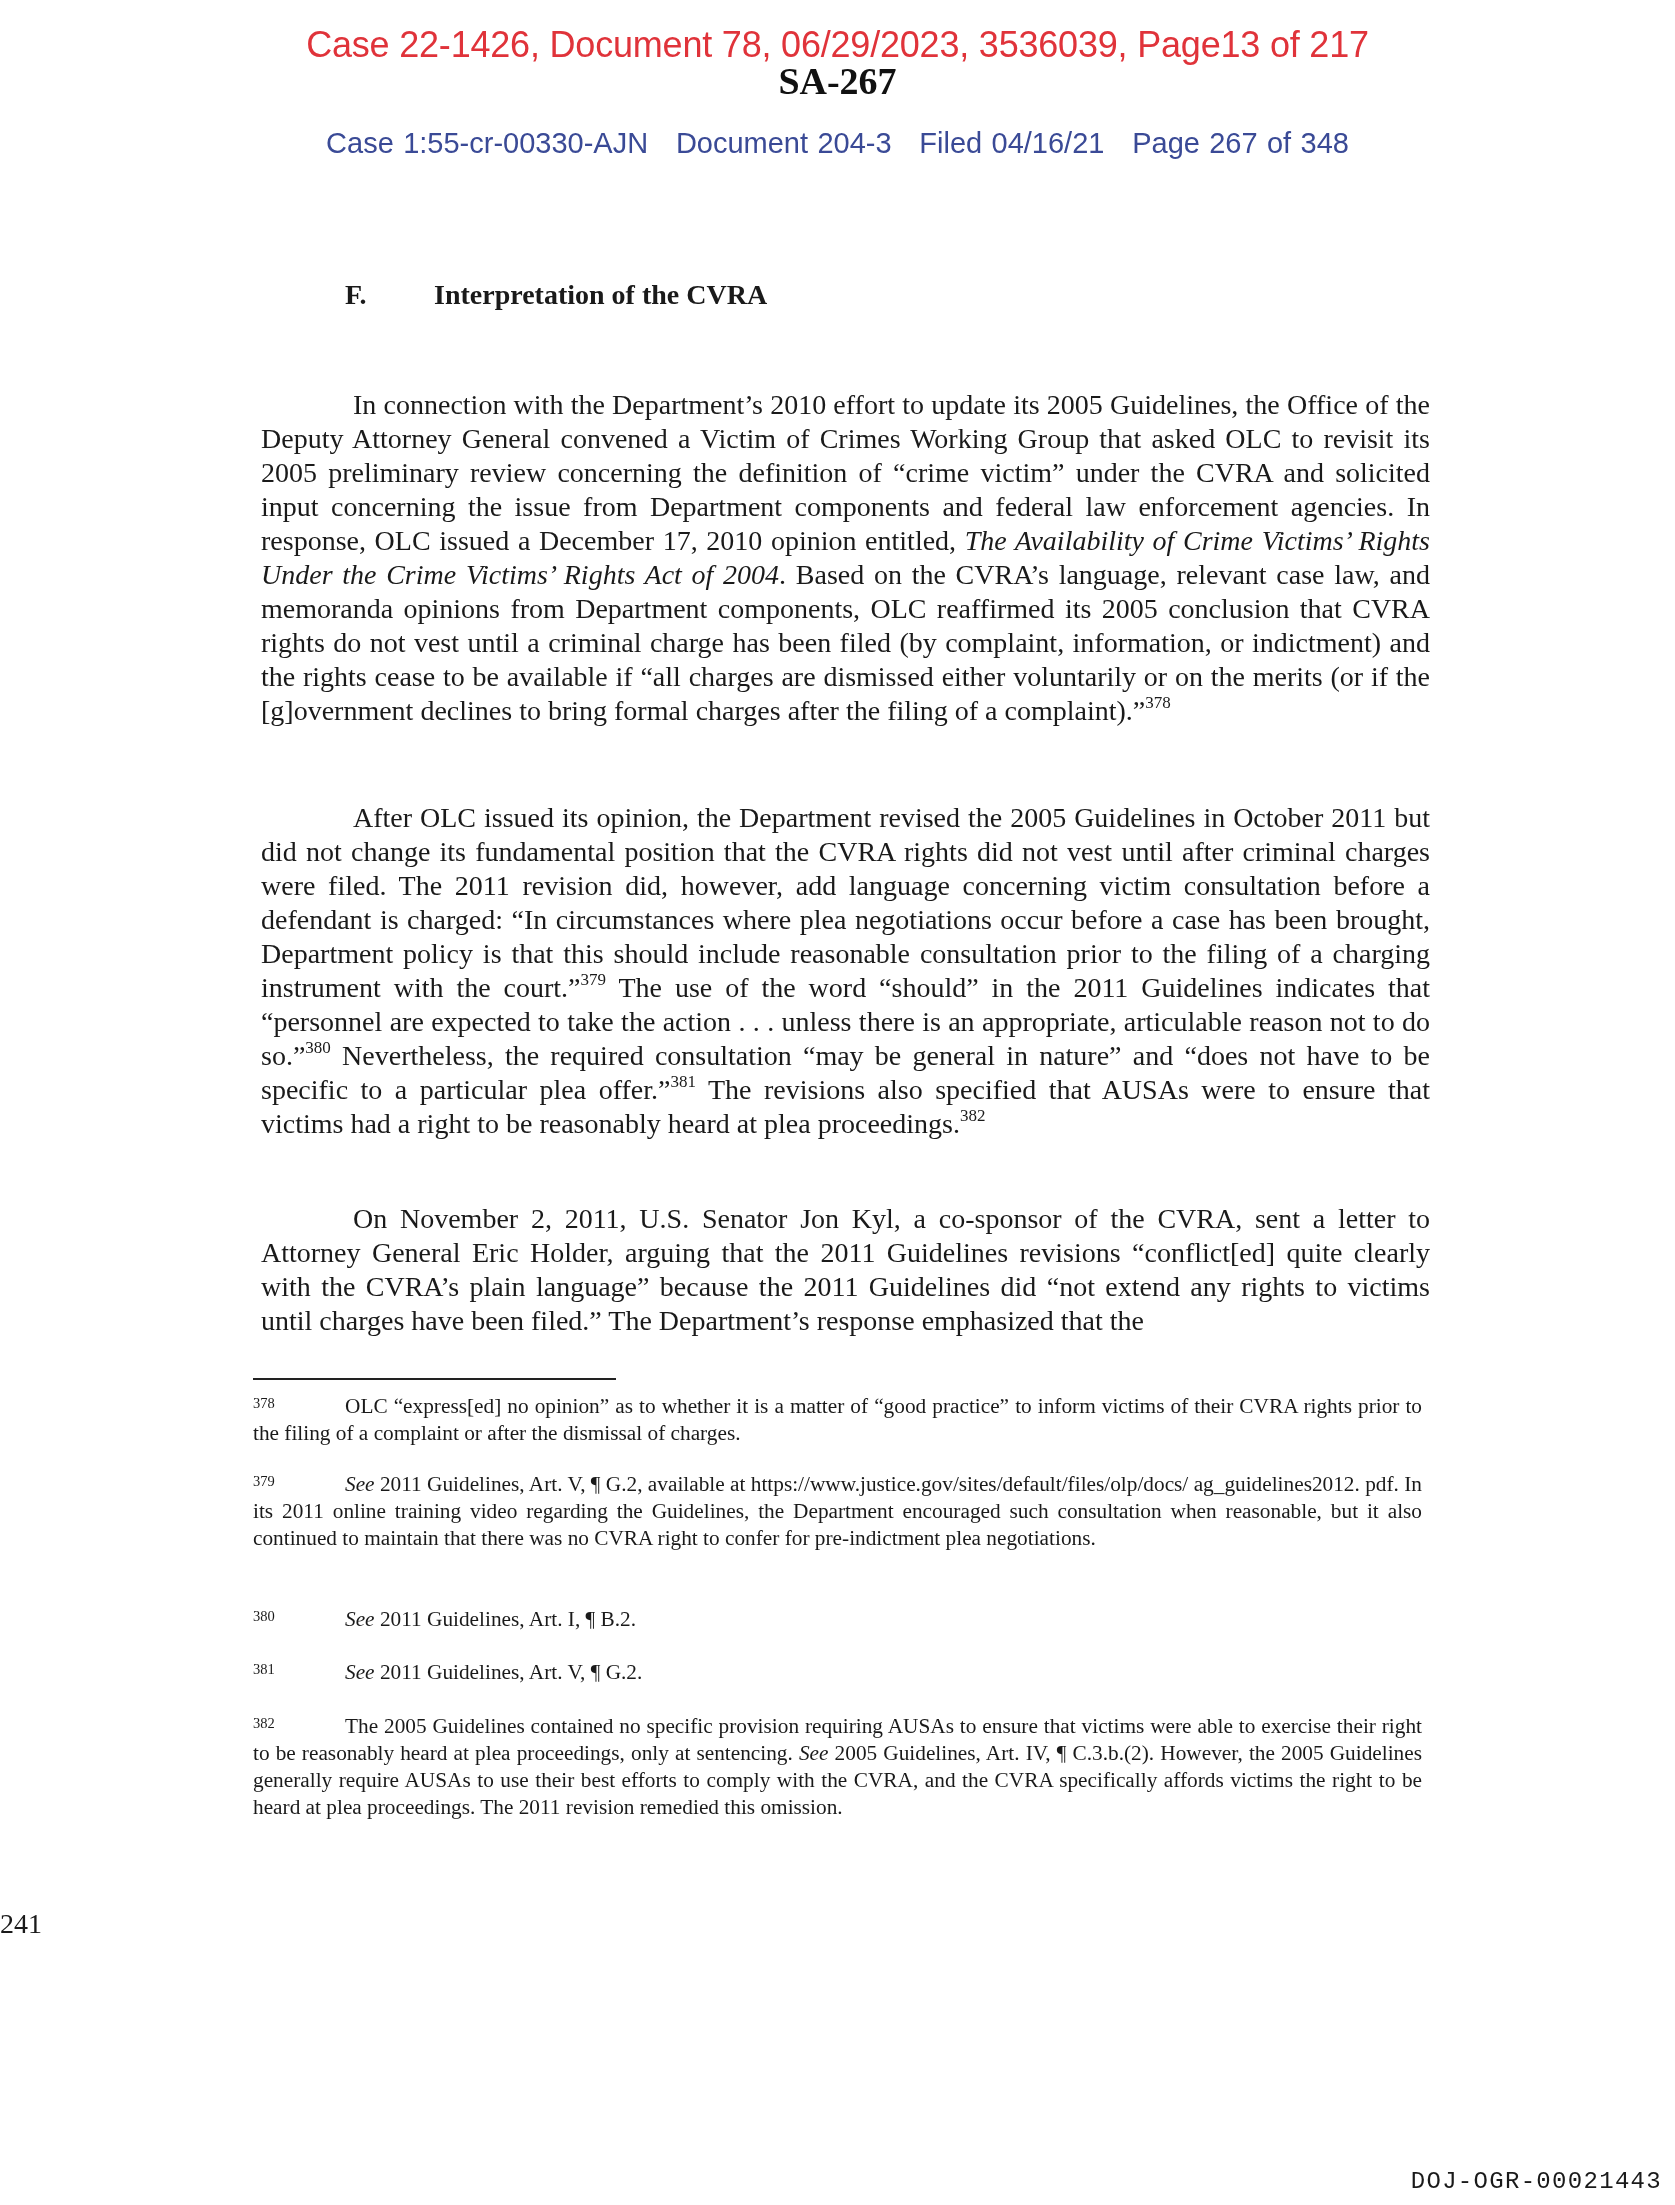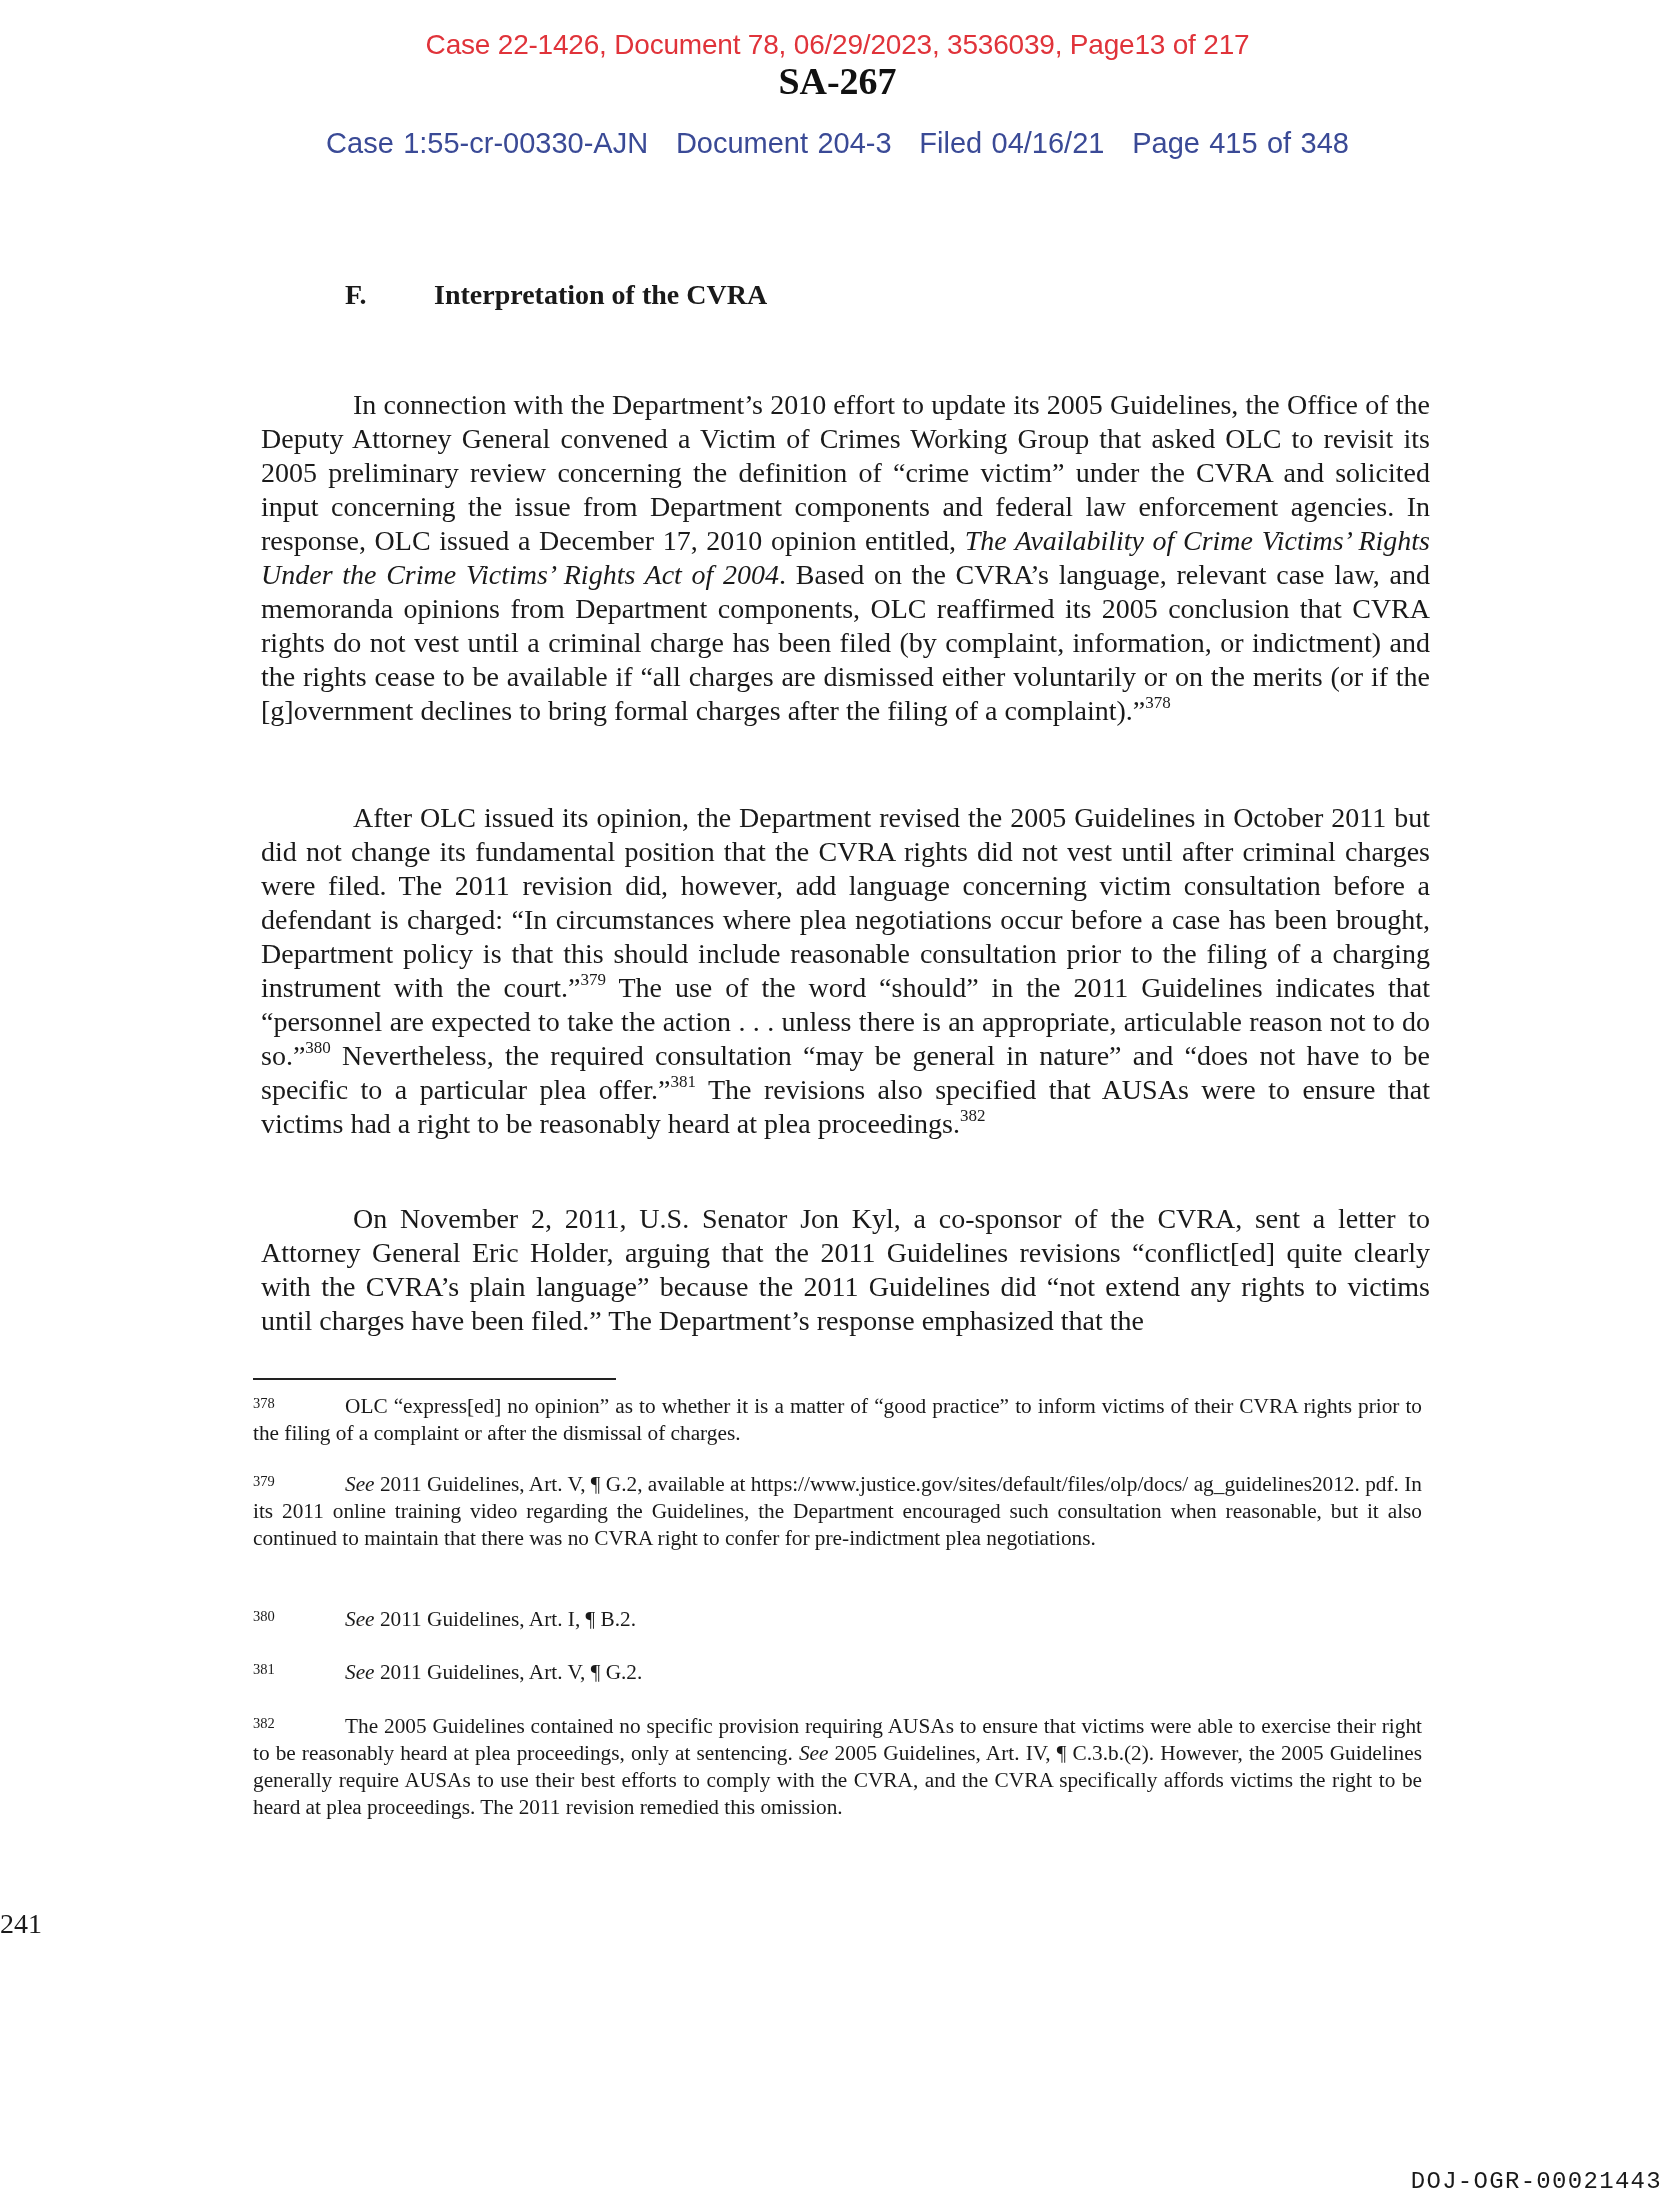--- a/index.html
+++ b/index.html
@@ -1,20 +1,20 @@
 <!DOCTYPE html>
 <html style="font-size:10.5px"><head>
 <meta charset="utf-8">
 <style>
   html, body { margin:0; padding:0; background:#ffffff; }
   body { width:1675px; height:2205px; position:relative; overflow:hidden; }
   .abs { position:absolute; }
   .hdr-red {
     left:0; width:1675px; top:26px; text-align:center;
-    font-family:"Liberation Sans", sans-serif; font-size:28px; color:#e0333a;
+    font-family:"Liberation Sans", sans-serif; font-size:36px; color:#e0333a;
     line-height:37px; letter-spacing:-0.2px;
   }
   .hdr-sa {
     left:0; width:1675px; top:58px; text-align:center;
     font-family:"Liberation Serif", serif; font-weight:bold; font-size:38px; color:#111111;
     line-height:46px;
   }
   .hdr-blue {
     left:0; width:1675px; top:126px; text-align:center;
     font-family:"Liberation Sans", sans-serif; font-size:29px; color:#3a4a96;
@@ -54,21 +54,21 @@
 </style>
 </head>
 <body>
 
 <div class="abs hdr-red">Case 22-1426, Document 78, 06/29/2023, 3536039, Page13 of 217</div>
 <div class="abs hdr-sa">SA-267</div>
 <div class="abs hdr-blue">
   <span>Case 1:55-cr-00330-AJN</span>
   <span>Document 204-3</span>
   <span>Filed 04/16/21</span>
-  <span>Page 415 of 348</span>
+  <span>Page 267 of 348</span>
 </div>
 
 <div class="abs heading">
   <span class="letter">F.</span>
   <div class="title">
     <span class="l2">Interpretation of the CVRA</span>
   </div>
 </div>
 
 <p class="abs para" style="top:380px;"><span>In connection with the Department’s 2010 effort to update its 2005 Guidelines, the Office of the Deputy Attorney General convened a Victim of Crimes Working Group that asked OLC to revisit its 2005 preliminary review concerning the definition of “crime victim” under the CVRA and solicited input concerning the issue from Department components and federal law enforcement agencies.  In response, OLC issued a December 17, 2010 opinion entitled, </span><i>The Availability of Crime Victims’ Rights Under the Crime Victims’ Rights Act of 2004</i><span>.  Based on the CVRA’s language, relevant case law, and memoranda opinions from Department components, OLC reaffirmed its 2005 conclusion that CVRA rights do not vest until a criminal charge has been filed (by complaint, information, or indictment) and the rights cease to be available if “all charges are dismissed either voluntarily or on the merits (or if the [g]overnment declines to bring formal charges after the filing of a complaint).”</span><sup>378</sup></p>

